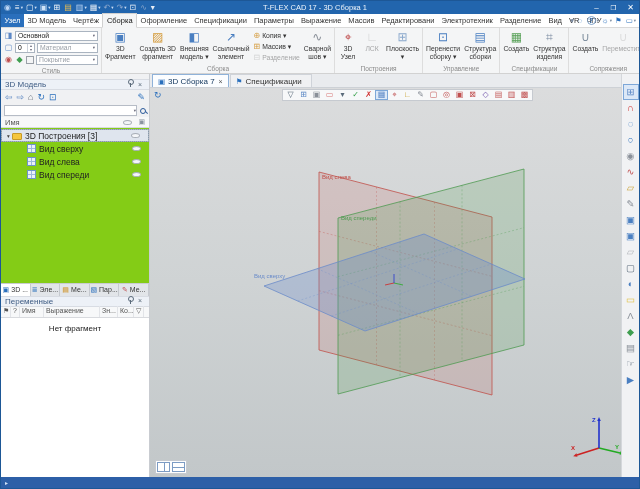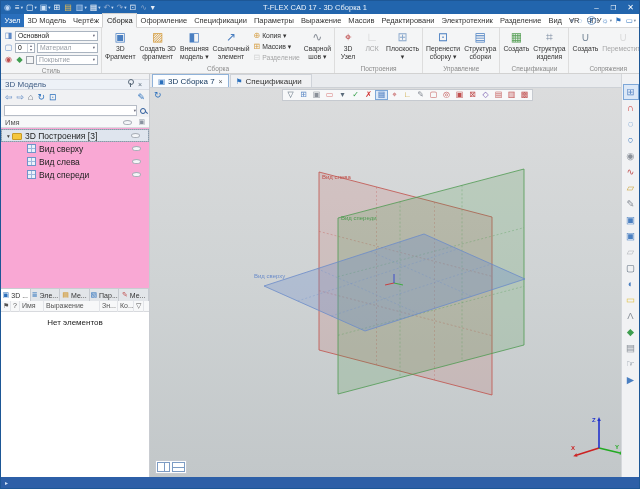--- a/index.html
+++ b/index.html
@@ -66,21 +66,21 @@
   .pti{font-size:9px;line-height:13px}
   .pti.last{margin-left:auto}
   .psearch{height:13px;display:flex;align-items:center;padding:0 3px;gap:3px;background:#f0f1f3;flex:none}
   .sfield{flex:1;height:11px;background:#fff;border:1px solid #b6bcc6;display:flex;align-items:center}
   .sfield input{border:none;outline:none;flex:1;font-size:7px;height:9px;padding:0 2px;min-width:0;font-family:inherit}
   .lens{width:6px;height:6px;border:1.3px solid #2a5a9a;border-radius:50%;position:relative;display:inline-block}
   .lens::after{content:"";position:absolute;width:3px;height:1.3px;background:#2a5a9a;right:-2.5px;bottom:-1px;transform:rotate(45deg)}
   .pcols{height:11px;display:flex;align-items:center;background:#f7f8f9;border-bottom:1px solid #d8dade;font-size:7.5px;color:#555;padding:0 4px;gap:3px;flex:none}
   .pcols .eye,.pcols .stackic{margin-left:auto}
   .pcols .stackic{margin-left:3px;font-size:7px;color:#8a93a0}
-  .ptree{background:#f9a8d4;flex:1;overflow:hidden;padding-top:1px}
+  .ptree{background:#84cc16;flex:1;overflow:hidden;padding-top:1px}
   .trow{height:13px;display:flex;align-items:center;font-size:8.5px;color:#222;padding-right:8px}
   .trow.sel{background:#dfe5ee;outline:1px dotted #8899aa;outline-offset:-1px}
   .exp{width:7px;font-size:5.5px;color:#444;text-align:center;flex:none}
   .ticon{margin-right:3px;flex:none;display:inline-block}
   .ic-folder{width:10px;height:7px;background:#f5c63e;border:1px solid #c79a28;border-radius:1px;position:relative;margin-top:2px}
   .ic-folder::before{content:"";position:absolute;top:-3px;left:-1px;width:5px;height:2px;background:#f5c63e;border:1px solid #c79a28;border-bottom:none}
   .ic-plane{width:9px;height:9px;border:1px solid #6f94c9;background:linear-gradient(#9db8dd,#9db8dd) 50% 0/1px 100% no-repeat,linear-gradient(#9db8dd,#9db8dd) 0 50%/100% 1px no-repeat,#eaf1fa}
   .tlabel{flex:1;white-space:nowrap;overflow:hidden}
   .eye{width:9px;height:5px;border:1px solid #a7adb6;border-radius:50%;background:#f4f6f8;display:inline-block;flex:none}
   .ptabs{height:13px;display:flex;background:#e2e5e9;border-top:1px solid #c9ccd1;flex:none}
@@ -533,38 +533,44 @@
           <span class="ptab">
             <span class="ptg" style="color: rgb(42, 111, 188);">▧</span>
             <span>Пар...</span>
           </span>
 
           <span class="ptab">
             <span class="ptg" style="color: rgb(192, 80, 80);">✎</span>
             <span>Ме...</span>
           </span>
         </div>
+      <div class="phead">
+        <span>Переменные</span>
+        <span class="phsp"></span>
+        <span class="phbtn"><span class="pinic"></span></span>
+        <span class="phbtn">×</span>
+      </div>
       <div class="vcols">
 
           <span class="vcol" style="width: 10px;">⚑</span>
 
           <span class="vcol" style="width: 9px;">?</span>
 
           <span class="vcol" style="width: 24px;">Имя</span>
 
           <span class="vcol" style="width: 56px;">Выражение</span>
 
           <span class="vcol" style="width: 18px;">Зн...</span>
 
           <span class="vcol" style="width: 16px;">Ко...</span>
 
           <span class="vcol" style="width: 10px;">▽</span>
         </div>
       <div class="vbody">
-        <span>Нет элементов</span>
+        <span>Нет фрагмент</span>
       </div>
     </div>
 
     <div class="viewport">
       <div class="doctabs">
 
           <span class="dtab on">
             <span class="dtic" style="color: rgb(42, 111, 188);">▣</span>
             <span>3D Сборка 7</span>
             <span class="dtx">×</span>

